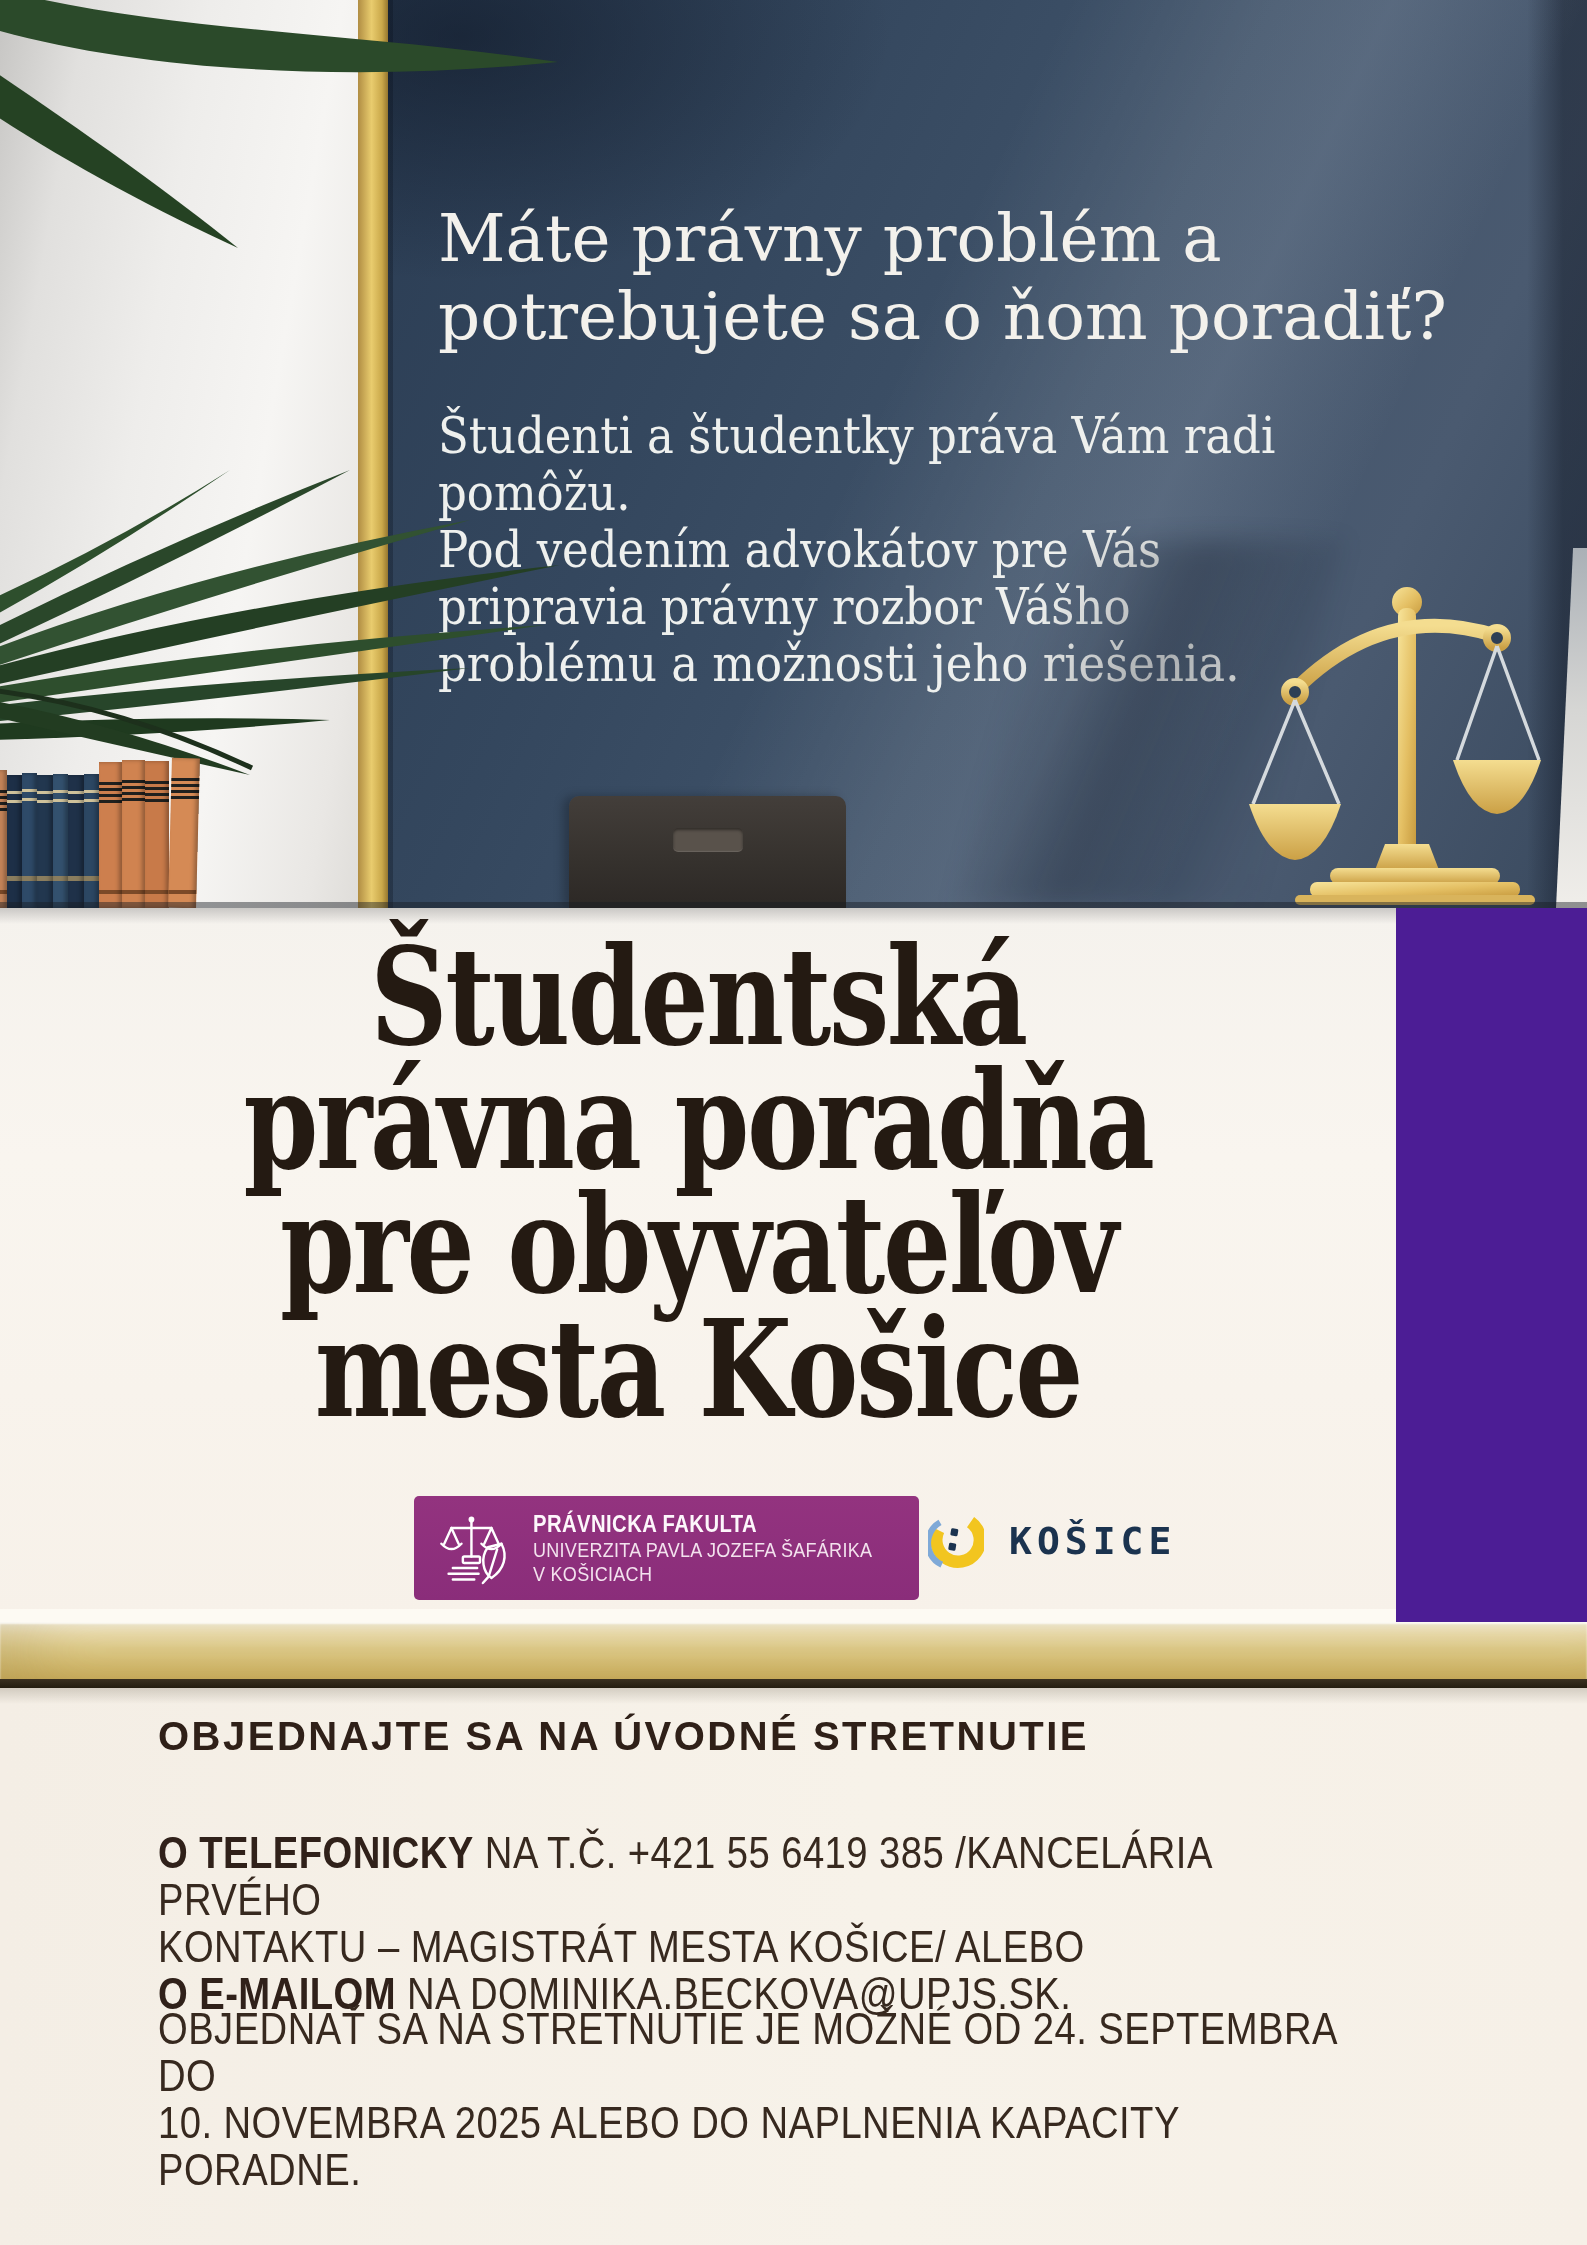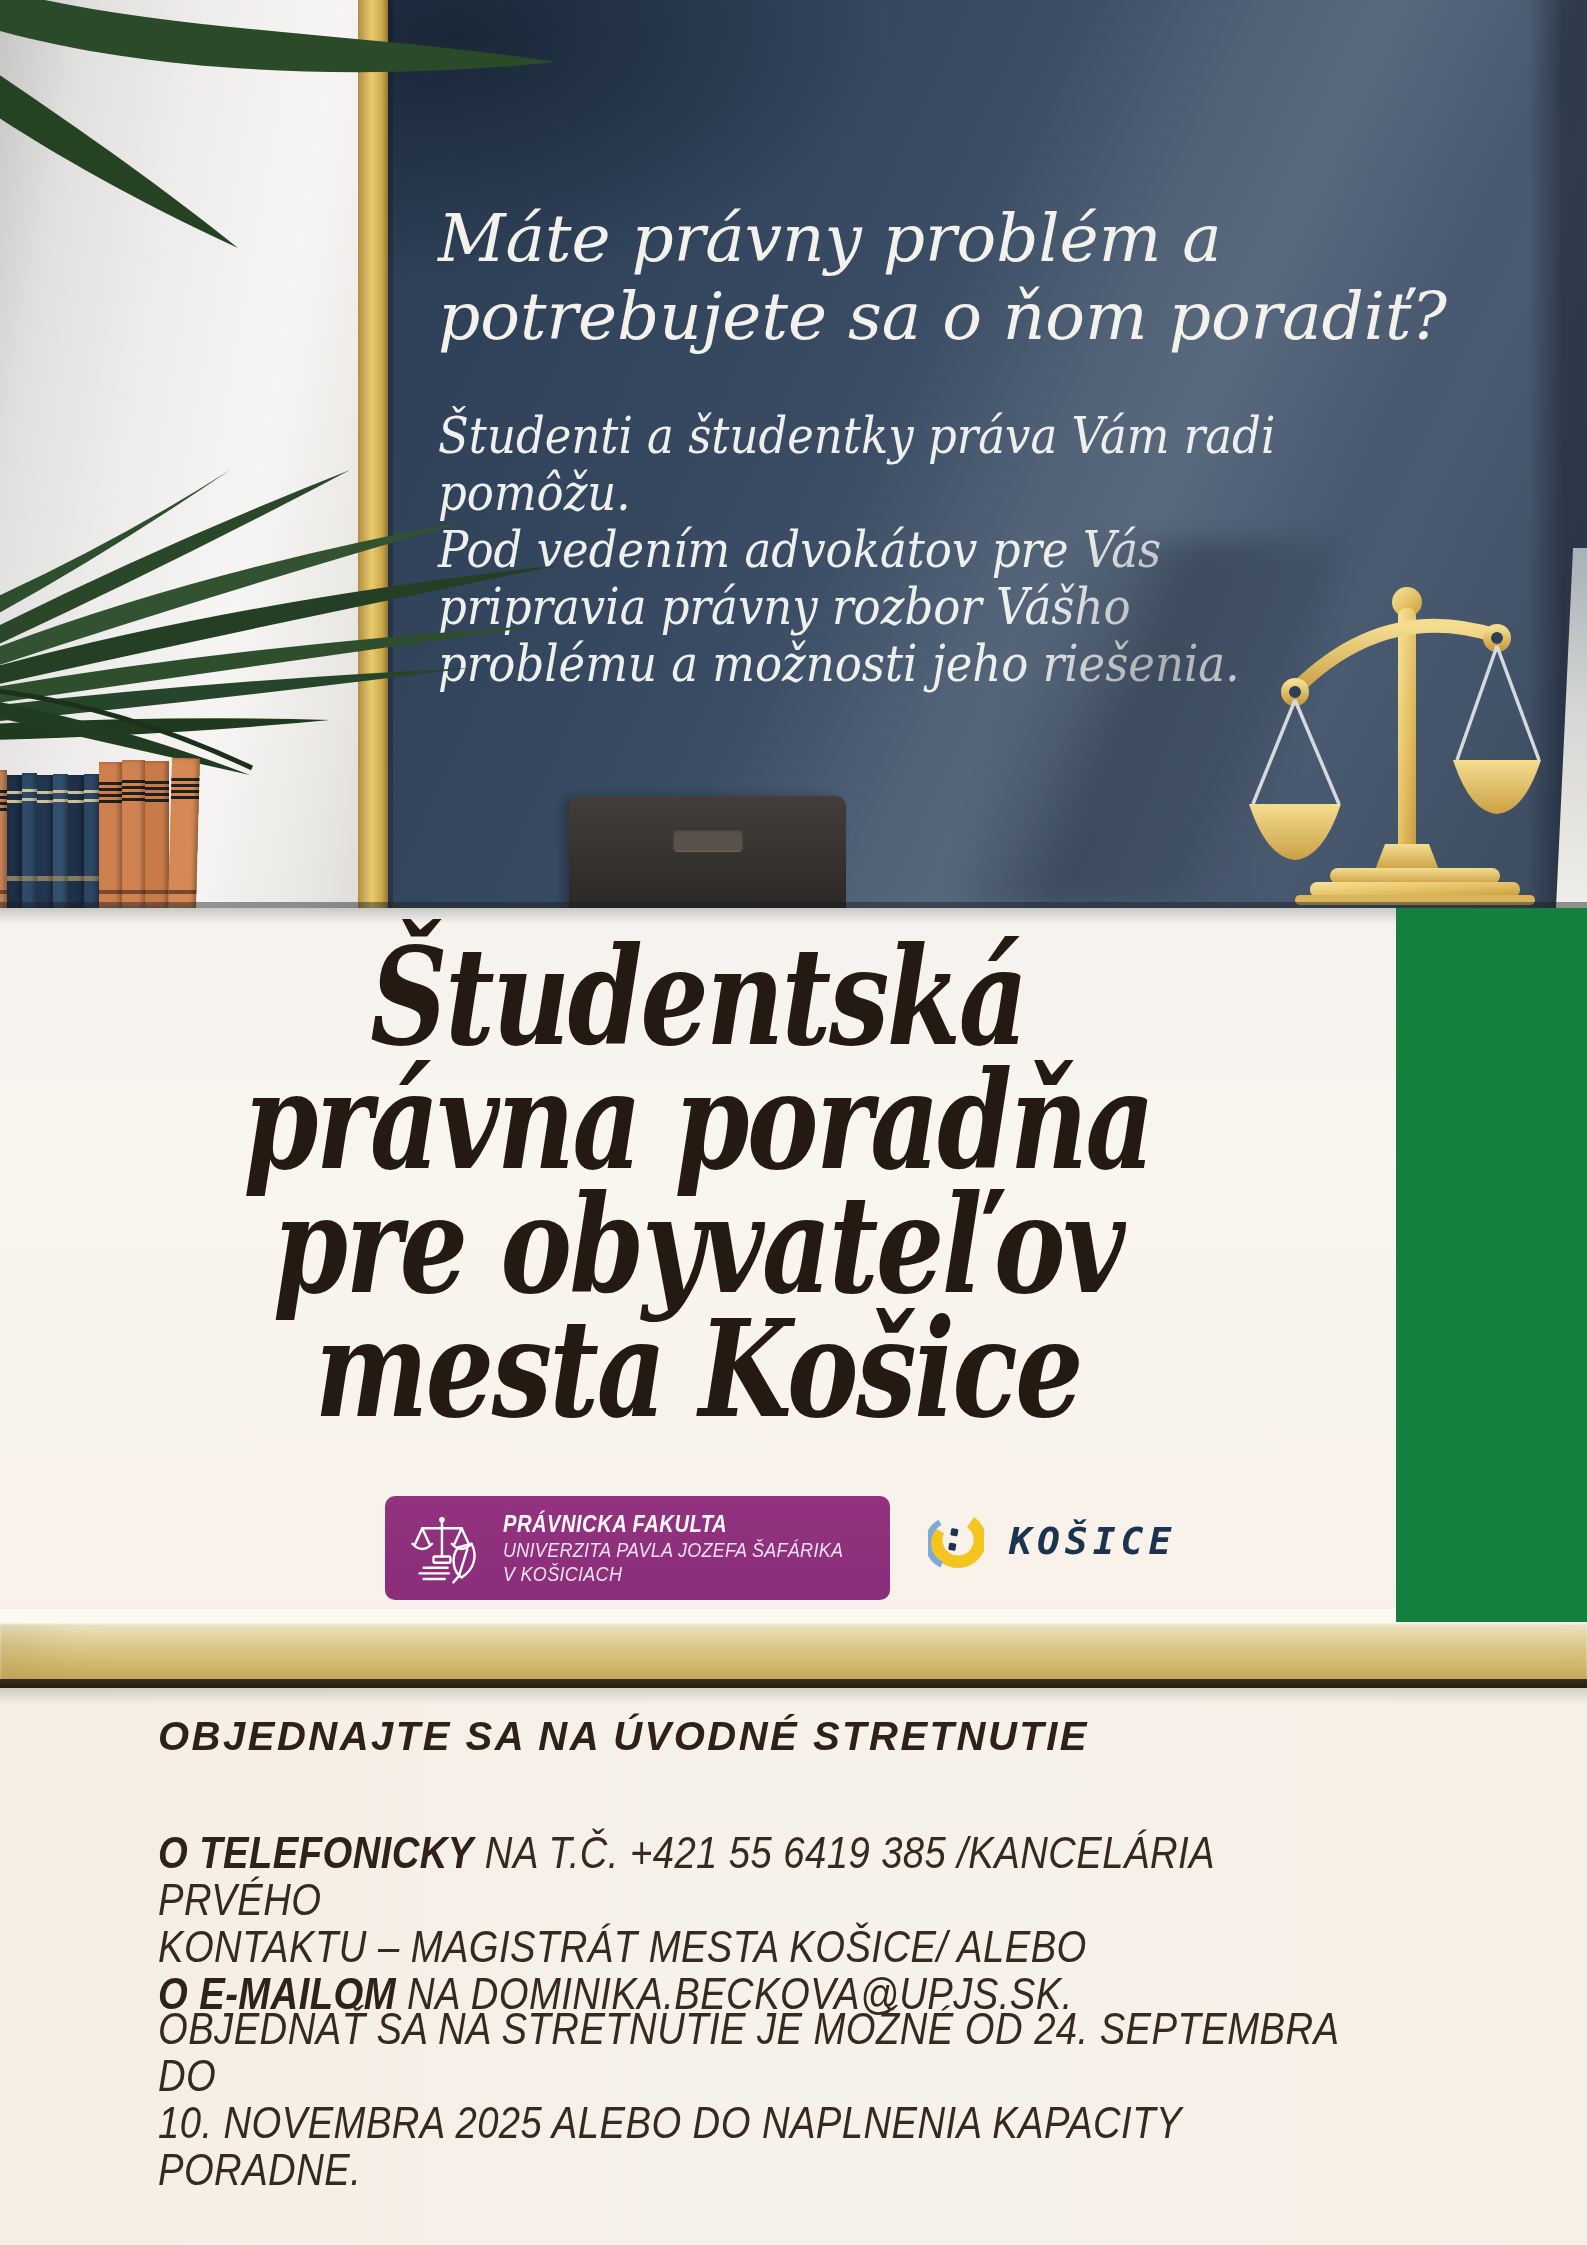--- a/index.html
+++ b/index.html
@@ -1,17 +1,17 @@
 <!DOCTYPE html>
 <html><head>
 <meta charset="utf-8">
 <style>
   html,body{margin:0;padding:0;background:#e8e4dc;}
   .poster{position:relative;width:1587px;height:2245px;overflow:hidden;
-          background:#15803d;font-family:"Liberation Sans",sans-serif;font-style:italic;}
+          background:#4c1d95;font-family:"Liberation Sans",sans-serif;}
 
   
   .hero{position:absolute;left:0;top:0;width:1587px;height:908px;overflow:hidden;}
   .wall{position:absolute;left:0;top:0;width:395px;height:908px;
         background:linear-gradient(100deg,#c6c5c3 0%,#e1e0de 16%,#eeedeb 38%,#f6f5f3 62%,#e9e7e4 84%,#d8d6d2 100%);}
   .frame-strip{position:absolute;left:358px;top:0;width:30px;height:908px;
         background:linear-gradient(90deg,#b08d43 0%,#e9cc6e 45%,#caa84a 80%,#96772f 100%);}
   .board{position:absolute;left:388px;top:0;width:1199px;height:908px;
         background:linear-gradient(115deg,#2b3d54 0%,#34475e 28%,#40536a 55%,#4a5a70 78%,#3a4a5f 100%);}
   .board-shade{position:absolute;inset:0;pointer-events:none;background:
@@ -66,21 +66,21 @@
   .midband{position:absolute;left:0;top:908px;width:1396px;height:714px;
         background:linear-gradient(180deg,#f5f2ed 0%,#f9f5ef 35%,#f7f1e9 100%);}
   .midband::before{content:"";position:absolute;left:0;top:0;width:100%;height:16px;
         background:linear-gradient(180deg,rgba(30,32,40,.20),transparent);}
   .midband::after{content:"";position:absolute;left:0;bottom:0;width:100%;height:13px;background:#fdfaf3;}
   .main-title{margin:0;padding-top:27px;text-align:center;color:#241a12;}
   .t-line{display:block;font-family:"DejaVu Serif",serif;font-weight:700;
         font-size:134px;line-height:124px;letter-spacing:-3px;
         transform:scaleX(.8);transform-origin:50% 50%;}
 
-  .faculty-logo{position:absolute;left:385px;top:588px;width:505px;height:104px;border-radius:10px;
+  .faculty-logo{position:absolute;left:414px;top:588px;width:505px;height:104px;border-radius:5px;
         background:linear-gradient(180deg,#93337f 0%,#8a2d7a 100%);
         display:flex;align-items:center;padding-left:26px;box-sizing:border-box;gap:22px;}
   .faculty-text{color:#fdf7fb;transform:scaleX(.88);transform-origin:0 50%;white-space:nowrap;}
   .faculty-text .f1{font-size:23px;font-weight:700;letter-spacing:.5px;line-height:27px;}
   .faculty-text .f2,.faculty-text .f3{font-size:20.5px;font-weight:400;letter-spacing:.3px;line-height:24px;color:#f3e2ee;}
 
   .city-logo{position:absolute;left:928px;top:600px;display:flex;align-items:center;gap:25px;}
   .city-name{font-family:"DejaVu Sans Mono",monospace;font-weight:700;font-size:38px;
         letter-spacing:5px;color:#1b334f;}
 

